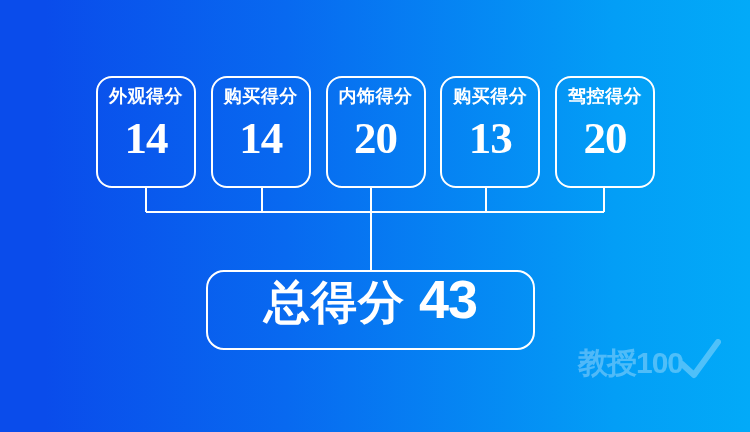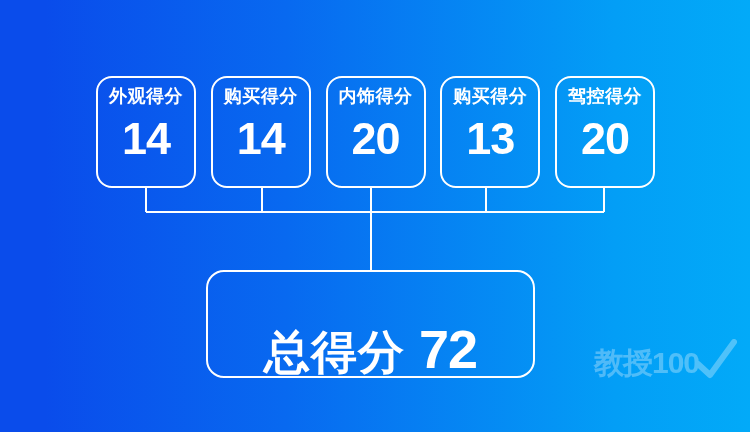--- a/index.html
+++ b/index.html
@@ -60,34 +60,35 @@
     line-height: 1.1;
     white-space: nowrap;
   }
   .category-value {
     color: #ffffff;
     font-size: 45px;
     font-weight: bold;
     line-height: 1;
     margin-top: 9px;
     letter-spacing: -1px;
+    font-family: Liberation Serif, serif;
   }
 
   
   .total-box {
     position: absolute;
     left: 206px;
     top: 270px;
     width: 329px;
-    height: 108px;
+    height: 80px;
     box-sizing: border-box;
     border: 2px solid #ffffff;
     border-radius: 18px;
     display: flex;
-    align-items: flex-end;
+    align-items: flex-start;
     justify-content: center;
   }
   .total-inner {
     display: flex;
     align-items: baseline;
     justify-content: center;
   }
   .total-label {
     color: #ffffff;
     font-size: 46px;
@@ -105,21 +106,20 @@
   }
 
   
   .watermark {
     position: absolute;
     left: 578px;
     top: 342px;
     width: 150px;
     height: 46px;
     opacity: 0.30;
-    margin-left: 16px;
   }
   .watermark-text {
     position: absolute;
     left: 0;
     top: 6px;
     color: #ffffff;
     font-size: 30px;
     font-weight: bold;
     letter-spacing: -1px;
     line-height: 1;
@@ -173,21 +173,21 @@
     <div class="category-box">
       <div class="category-label">驾控得分</div>
       <div class="category-value">20</div>
     </div>
 
   </div>
 
   <div class="total-box">
     <div class="total-inner">
       <span class="total-label">总得分</span>
-      <span class="total-value">72</span>
+      <span class="total-value">43</span>
     </div>
   </div>
 
   <div class="watermark">
     <div class="watermark-text">教授100</div>
     <svg class="watermark-check" width="48" height="46" viewBox="0 0 48 46" aria-hidden="true">
       <path d="M8 26 L20 37 L44 4" stroke="#ffffff" stroke-width="6" fill="none" stroke-linecap="round" stroke-linejoin="round"></path>
     </svg>
   </div>
 

